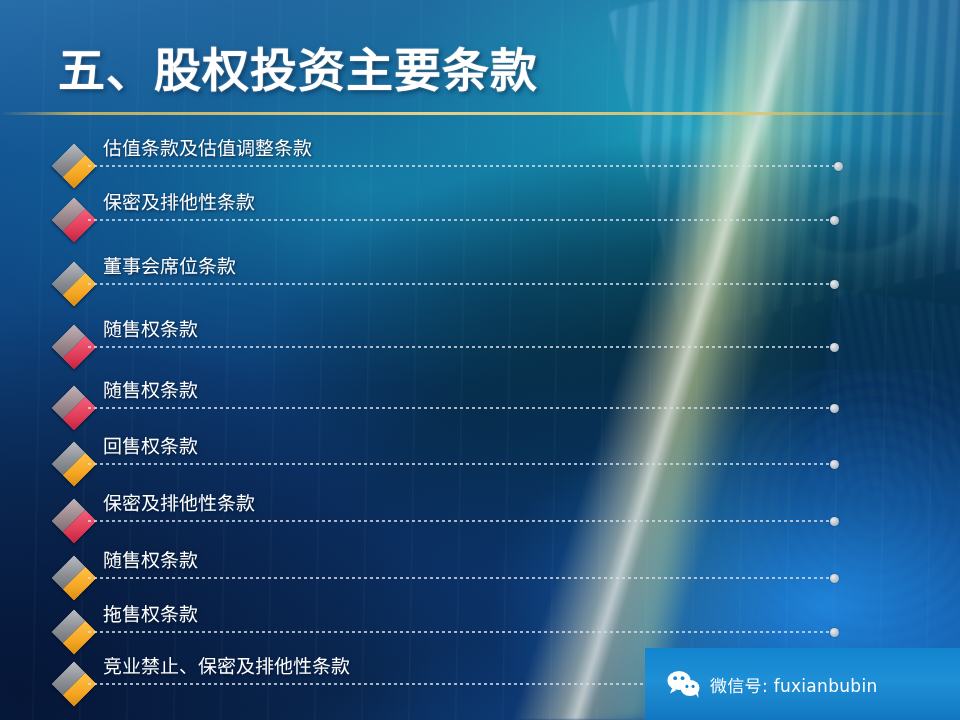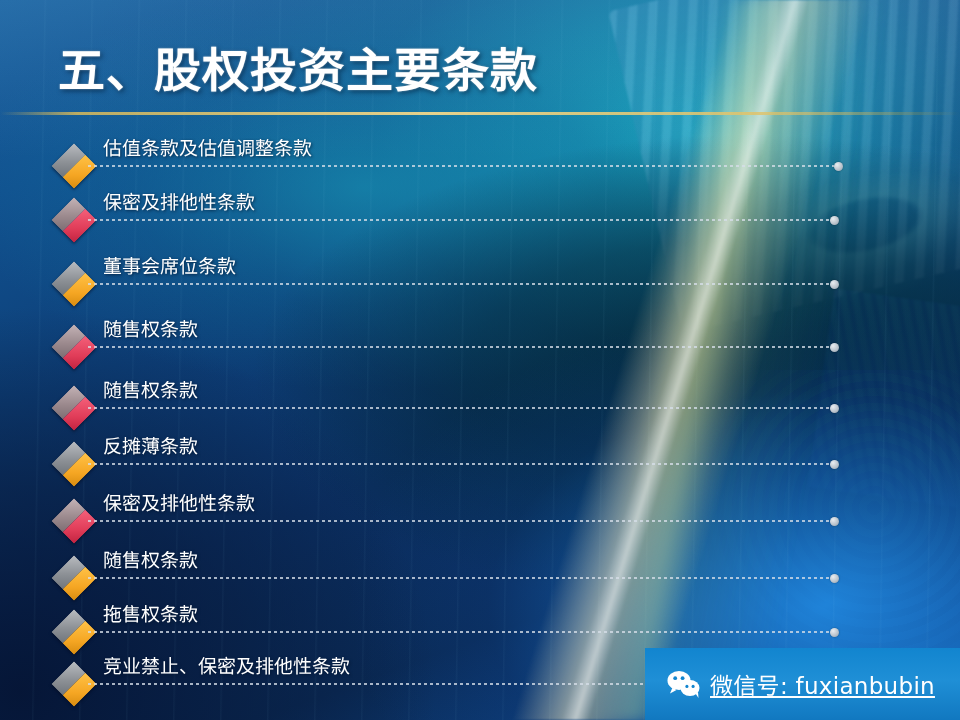--- a/index.html
+++ b/index.html
@@ -271,25 +271,24 @@
     height: 72px;
     background: linear-gradient(180deg, #1285cf 0%, #1f8fd6 45%, #1178c0 100%);
     display: flex;
     align-items: center;
     padding-left: 22px;
     box-sizing: border-box;
   }
   .wechat-icon { width: 34px; height: 28px; flex: 0 0 auto; margin-right: 9px; }
   .footer-text {
     font-family: "DejaVu Sans", "Liberation Sans", sans-serif;
-    font-size: 23px;
+    font-size: 17px;
     color: #ffffff;
     white-space: nowrap;
     letter-spacing: .3px;
-    text-decoration: underline;
   }
 </style>
 </head>
 <body>
 
 <div id="slide">
 
   <div class="bg-layer bg-base"></div>
   <div class="bg-layer bg-teal-glow"></div>
   <div class="bg-layer bg-cyan-sheet"></div>
@@ -354,21 +353,21 @@
         <span class="endcap" style="left: 812px;"></span>
         <span class="label">随售权条款</span>
       </div>
       <div class="row" style="top: 464px;">
         <span class="diamond d-gold">
           <i class="l"></i>
           <i class="r"></i>
         </span>
         <span class="dotline" style="width: 742px;"></span>
         <span class="endcap" style="left: 812px;"></span>
-        <span class="label">反摊薄条款</span>
+        <span class="label">回售权条款</span>
       </div>
       <div class="row" style="top: 521px;">
         <span class="diamond d-red">
           <i class="l"></i>
           <i class="r"></i>
         </span>
         <span class="dotline" style="width: 742px;"></span>
         <span class="endcap" style="left: 812px;"></span>
         <span class="label">保密及排他性条款</span>
       </div>

